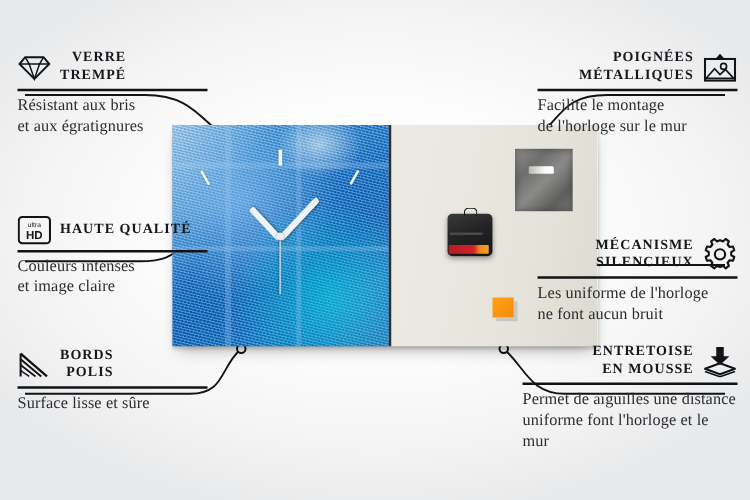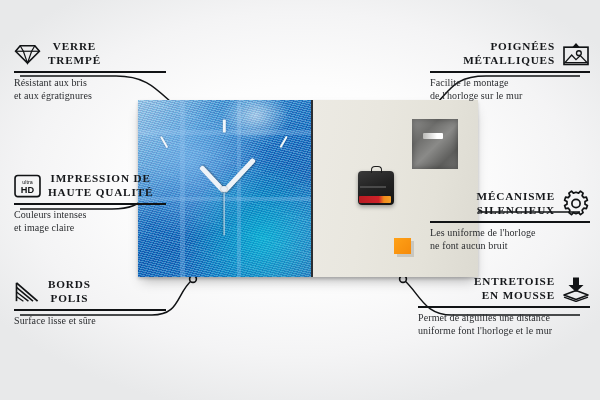--- a/index.html
+++ b/index.html
@@ -90,24 +90,24 @@
   .callout{position:absolute;}
   .co-head{display:flex;align-items:center;gap:7px;}
   .co-title{
     font-family:"Liberation Serif", serif;
     font-weight:700;font-size:11.2px;letter-spacing:.85px;
     color:#15171a;line-height:1.22;text-transform:uppercase;
   }
   .co-rule{height:1.6px;background:#111315;margin:4px 0 3px 0;}
   .co-desc{
     font-family:"Liberation Serif", serif;
-    font-size:10px;color:#2b2d30;line-height:1.3;letter-spacing:.1px;
+    font-size:13px;color:#2b2d30;line-height:1.3;letter-spacing:.1px;
   }
   .left .co-head{justify-content:flex-start;}
-  .left .co-title{text-align:center;}
+  .left .co-title{text-align:right;}
   .left .co-desc{text-align:left;}
   .right .co-head{justify-content:flex-end;}
   .right .co-title{text-align:right;}
   .right .co-desc{text-align:left;}
 
   .ico{flex:0 0 auto;display:block;color:#111315;}
 
   
   #links{position:absolute;inset:0;width:600px;height:400px;pointer-events:none;}
   #links path{fill:none;stroke:#111315;stroke-width:1.5px;}
@@ -191,21 +191,20 @@
   </div>
 
   <div class="callout left" style="left:14px;top:172px;width:152px;">
     <div class="co-head">
       <svg class="ico" width="27" height="24" viewBox="0 0 28 25">
         <rect x="1" y="1.6" width="26" height="22" rx="3" fill="none" stroke="#111315" stroke-width="1.7"></rect>
         <text x="14" y="10.2" text-anchor="middle" font-family="Liberation Sans, sans-serif" font-size="5.6" fill="#111315">ultra</text>
         <text x="14" y="20" text-anchor="middle" font-family="Liberation Sans, sans-serif" font-size="9.6" font-weight="bold" fill="#111315">HD</text>
       </svg>
       <div>
-        <div class="co-title">IMPRESSION DE</div>
         <div class="co-title">HAUTE QUALITÉ</div>
       </div>
     </div>
     <div class="co-rule"></div>
     <div class="co-desc">Couleurs intenses</div>
     <div class="co-desc">et image claire</div>
   </div>
 
   <div class="callout left" style="left:14px;top:278px;width:152px;">
     <div class="co-head">

